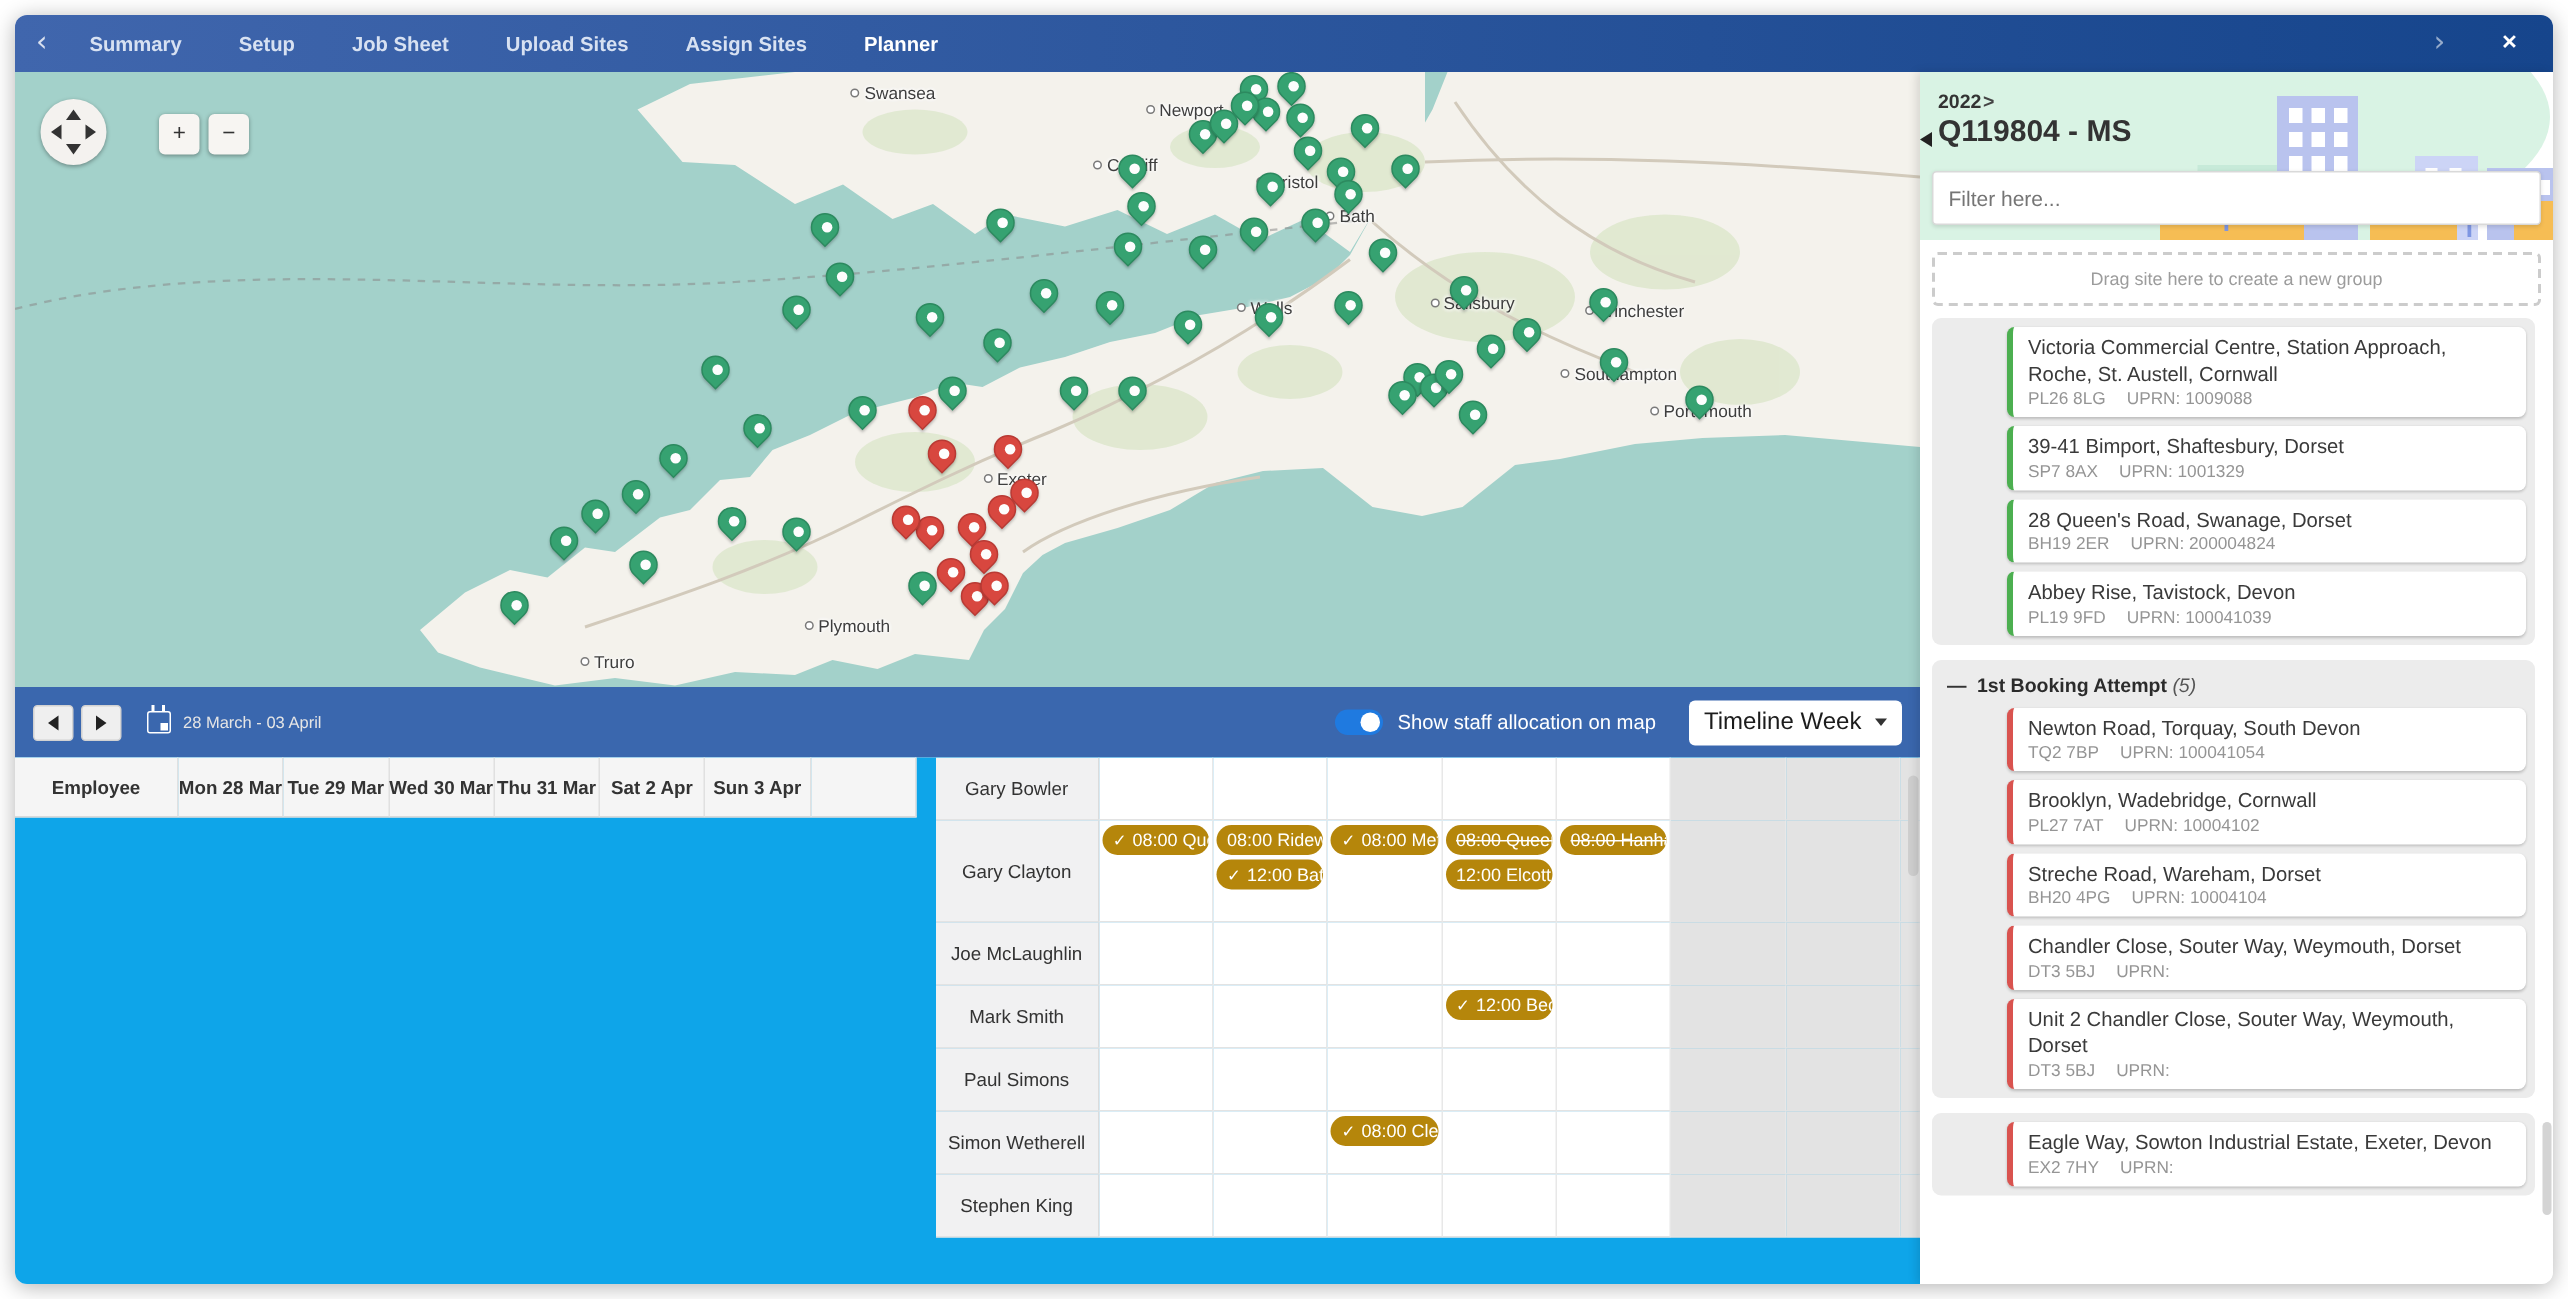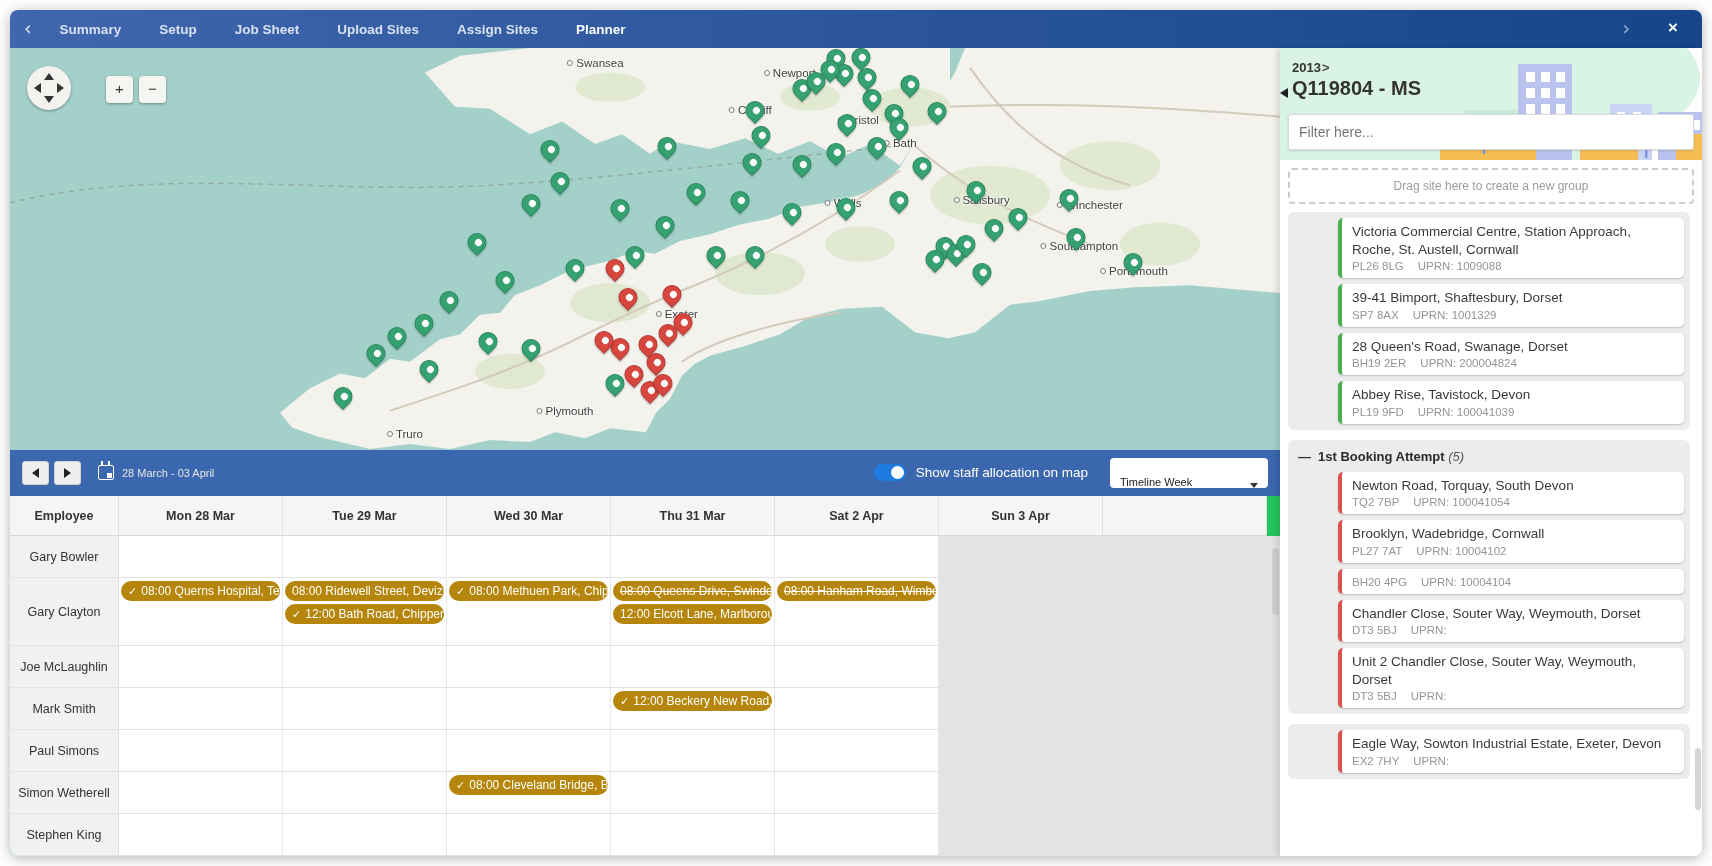--- a/index.html
+++ b/index.html
@@ -59,26 +59,26 @@
   .arr-right { border-top:5px solid transparent; border-bottom:5px solid transparent; border-left:7px solid #222; }
   .cal-icon { width:16px; height:15px; border:1.6px solid #fff; border-radius:2px; position:relative; margin:0 8px 0 12px;}
   .cal-icon::before { content:""; position:absolute; top:-5px; left:2px; width:2px; height:4px; background:#fff;
              box-shadow:7px 0 0 #fff; }
   .cal-icon::after { content:""; position:absolute; right:1px; bottom:1px; width:5px; height:5px; background:#fff; }
   .date-range { color:#e5e5e5; font-size:11px; }
   .tb-spacer { flex:1; }
   .toggle { width:32px; height:17px; border-radius:9px; background:#1f7ae0; position:relative; margin-right:10px; cursor:pointer;}
   .toggle::after { content:""; position:absolute; right:2px; top:2px; width:13px; height:13px; border-radius:50%; background:#fff; }
   .toggle-label { color:#fff; font-size:13.5px; margin-right:22px; }
-  .view-select { width:158px; height:30px; background:#fff; border-radius:4px; display:flex; align-items:flex-end;
-                 padding:0 10px; font-size:11px; color:#1c1c1c; cursor:pointer; }
+  .view-select { width:142px; height:30px; background:#fff; border-radius:4px; display:flex; align-items:center;
+                 padding:0 10px; font-size:16px; color:#1c1c1c; cursor:pointer; }
   .view-select .vs-label { flex:1; }
   .vs-chev { width:0; height:0; border-left:4.5px solid transparent; border-right:4.5px solid transparent; border-top:5.5px solid #333; }
 
-  .sch-grid { --cols:109px repeat(7,1fr) 13px; background:#22c55e; flex:1; display:flex; flex-direction:column; }
+  .sch-grid { --cols:109px repeat(7,1fr) 13px; background:#0ea5e9; flex:1; display:flex; }
   .sch-header { display:grid; grid-template-columns:var(--cols); height:40px; }
   .hcell { background:#f5f5f5; border-right:1px solid #e0e0e0; border-bottom:1px solid #d9d9d9;
            display:flex; align-items:center; justify-content:center; font-size:12.5px; font-weight:bold; color:#333;}
   .sch-body { position:relative; flex:1; overflow:hidden; }
   .sch-row { display:grid; grid-template-columns:var(--cols); min-height:42px; }
   .sch-row.tall { min-height:68px; }
   .cell { border-right:1px solid #e8e8e8; border-bottom:1px solid #e3e3e3; background:#fff; overflow:hidden; }
   .cell.emp { background:#f1f1f2; border-right:1px solid #dcdcdc; display:flex; align-items:center;
               justify-content:center; font-size:12.5px; color:#333; text-align:center; }
   .cell.we { background:#e3e3e3; }
@@ -462,21 +462,21 @@
           <rect x="300" y="96" width="58" height="16" fill="#f6bd54"></rect>
           <rect x="396" y="86" width="26" height="26" fill="#f6bd54"></rect>
           <g fill="#7e96e2">
             <path d="M196,98 l8,-15 l8,15 z"></path>
               <rect x="203" y="98" width="2.5" height="8"></rect>
             <path d="M358,102 l8,-15 l8,15 z"></path>
               <rect x="365" y="102" width="2.5" height="8"></rect>
           </g>
         </svg>
         <div class="sb-year">
-          <span>2013</span><span class="yr-arrow">&gt;</span>
+          <span>2022</span><span class="yr-arrow">&gt;</span>
         </div>
         <div class="sb-title">Q119804 - MS</div>
         <input class="filter-input" type="text" placeholder="Filter here..." style="">
       </div>
       <div class="drag-box">Drag site here to create a new group</div>
       <div class="groups">
           <div class="group">
             <div class="site-card green">
               <div class="addr">Victoria Commercial Centre, Station Approach, Roche, St. Austell, Cornwall</div>
               <div class="meta"><span class="pc">PL26 8LG</span><span class="uprn">UPRN: 1009088</span></div>
@@ -498,20 +498,21 @@
             <div class="group-header"><span class="dash">—</span><span class="gtitle">1st Booking Attempt</span><span class="gcount"> (5)</span></div>
             <div class="site-card red">
               <div class="addr">Newton Road, Torquay, South Devon</div>
               <div class="meta"><span class="pc">TQ2 7BP</span><span class="uprn">UPRN: 100041054</span></div>
             </div>
             <div class="site-card red">
               <div class="addr">Brooklyn, Wadebridge, Cornwall</div>
               <div class="meta"><span class="pc">PL27 7AT</span><span class="uprn">UPRN: 10004102</span></div>
             </div>
             <div class="site-card red">
+              <div class="addr">Streche Road, Wareham, Dorset</div>
               <div class="meta"><span class="pc">BH20 4PG</span><span class="uprn">UPRN: 10004104</span></div>
             </div>
             <div class="site-card red">
               <div class="addr">Chandler Close, Souter Way, Weymouth, Dorset</div>
               <div class="meta"><span class="pc">DT3 5BJ</span><span class="uprn">UPRN:</span></div>
             </div>
             <div class="site-card red">
               <div class="addr">Unit 2 Chandler Close, Souter Way, Weymouth, Dorset</div>
               <div class="meta"><span class="pc">DT3 5BJ</span><span class="uprn">UPRN:</span></div>
             </div>

